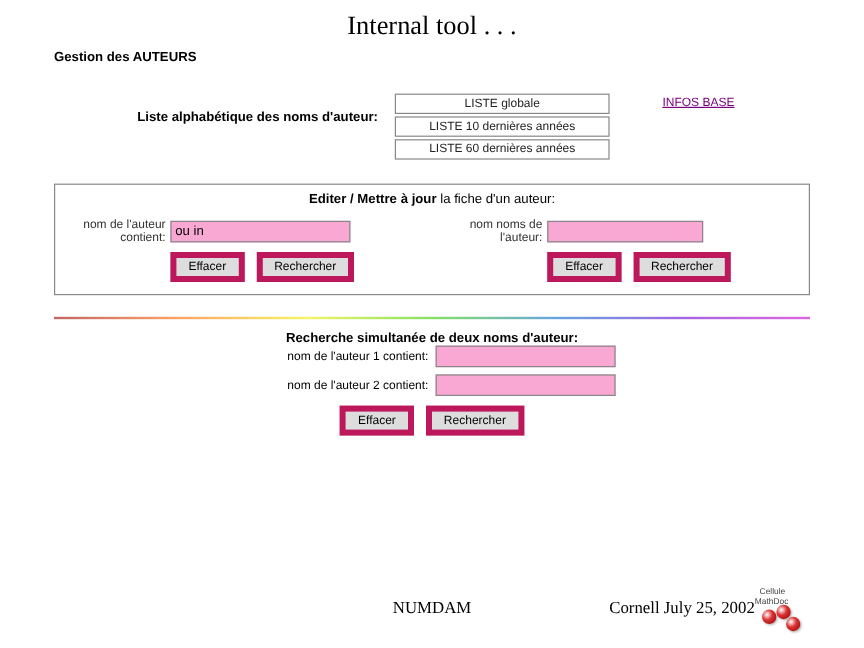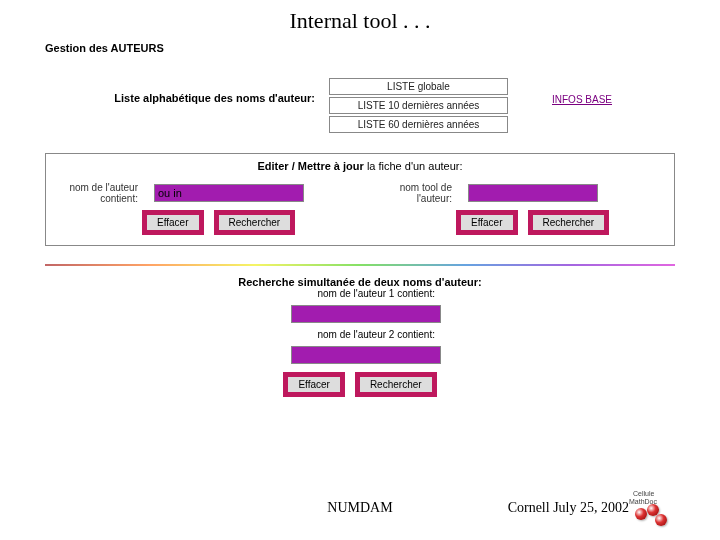--- a/index.html
+++ b/index.html
@@ -5,36 +5,36 @@
   * { box-sizing: border-box; margin: 0; padding: 0; }
   html, body { width: 720px; height: 540px; font-family: "Times New Roman", Times, serif; background: #fff; color: #000; }
   .slide { position: relative; width: 720px; height: 540px; }
   .title { position: absolute; top: 8px; left: 0; right: 0; text-align: center; font-size: 22px; }
   .tool-area { position: absolute; top: 42px; left: 45px; width: 630px; height: 450px; font-family: Arial, Helvetica, sans-serif; font-size: 11px; }
   .section-header { font-weight: bold; font-size: 11px; margin-bottom: 24px; color: #000; }
   .alpha-row { display: flex; align-items: flex-start; gap: 14px; margin-bottom: 20px; }
   .alpha-label { width: 270px; text-align: right; font-weight: bold; font-size: 11px; padding-top: 14px; }
   .alpha-buttons { display: flex; flex-direction: column; gap: 2px; width: 179px; }
   .outline-btn { display: inline-block; border: 1px solid #888; background: #fff; font-size: 10px; padding: 2px 6px; text-align: center; cursor: pointer; color: #222; }
-  .infos { margin-left: 30px; margin-top: 16px; font-size: 10px; text-decoration: underline; color: #7b0080; cursor: pointer; }
+  .infos { margin-left: 30px; margin-top: 2px; font-size: 10px; text-decoration: underline; color: #7b0080; cursor: pointer; }
   .panel { border: 1px solid #888; padding: 6px 10px 10px 10px; margin-top: 10px; }
   .panel-title { text-align: center; font-size: 11px; margin-bottom: 10px; }
   .panel-title b { font-weight: bold; }
   .search-row { display: flex; gap: 20px; align-items: flex-end; }
   .search-col { flex: 1; }
   .field-line { display: flex; align-items: center; gap: 4px; min-height: 22px; }
   .field-label { font-size: 10px; color: #333; width: 82px; text-align: right; line-height: 1.1; }
-  input[type="text"] { border: 1px solid #888; background: #a21caf; height: 18px; font-size: 11px; padding: 1px 3px; margin-left: 12px; }
+  input[type="text"] { border: 1px solid #888; background: #f9a8d4; height: 18px; font-size: 11px; padding: 1px 3px; }
   .inp-wide { width: 150px; }
   .inp-med { width: 130px; }
   .btn-row { display: flex; gap: 10px; margin-top: 6px; margin-left: 86px; }
   button.form-btn { border: 5px solid #be185d; background: #ddd; font-size: 10px; padding: 2px 10px; cursor: pointer; font-family: inherit; }
   .rainbow-sep { height: 2px; width: 100%; margin: 18px 0 10px 0; background: linear-gradient(to right, #900, #f60, #ee0, #3c0, #06c, #60c, #c0c); opacity: 0.6; }
   .double-search-title { text-align: center; font-weight: bold; font-size: 11px; }
-  .ds-row { display: flex; align-items: center; gap: 6px; justify-content: center; margin-bottom: 6px; font-size: 10px; flex-direction: column; }
+  .ds-row { display: flex; align-items: center; gap: 6px; justify-content: center; margin-bottom: 6px; font-size: 10px; }
   .ds-row .lbl { width: 150px; text-align: right; }
   .ds-row input { width: 150px; }
   .ds-btns { display: flex; gap: 10px; justify-content: center; margin-top: 8px; }
   .footer { position: absolute; bottom: 14px; left: 0; right: 0; display: flex; align-items: center; justify-content: flex-end; padding: 0 45px 0 16px; font-size: 14px; }
   .footer-left { font-family: "Times New Roman", serif; }
   .footer-mid { font-family: "Times New Roman", serif; position: absolute; left: 50%; transform: translateX(-50%); }
   .footer-logo { width: 46px; height: 36px; position: relative; }
   .footer-logo .top { position: absolute; top: 0; left: 4px; font-size: 7px; font-family: Arial; color: #444; }
   .footer-logo .bot { position: absolute; top: 8px; left: 0; font-size: 7px; font-family: Arial; color: #444; }
   .footer-logo .dot { position: absolute; width: 12px; height: 12px; border-radius: 50%; background: radial-gradient(circle at 35% 35%, #fff, #d33 40%, #800); box-shadow: 1px 1px 2px rgba(0,0,0,.3); }
@@ -72,21 +72,21 @@
             <span class="field-label">nom de l'auteur contient:</span>
             <input type="text" class="inp-wide" value="ou in" style="">
           </div>
           <div class="btn-row">
             <button class="form-btn">Effacer</button>
             <button class="form-btn">Rechercher</button>
           </div>
         </div>
         <div class="search-col">
           <div class="field-line">
-            <span class="field-label">nom tool de l'auteur:</span>
+            <span class="field-label">nom noms de l'auteur:</span>
             <input type="text" class="inp-med" value="" style="">
           </div>
           <div class="btn-row">
             <button class="form-btn">Effacer</button>
             <button class="form-btn">Rechercher</button>
           </div>
         </div>
       </div>
     </div>
 

